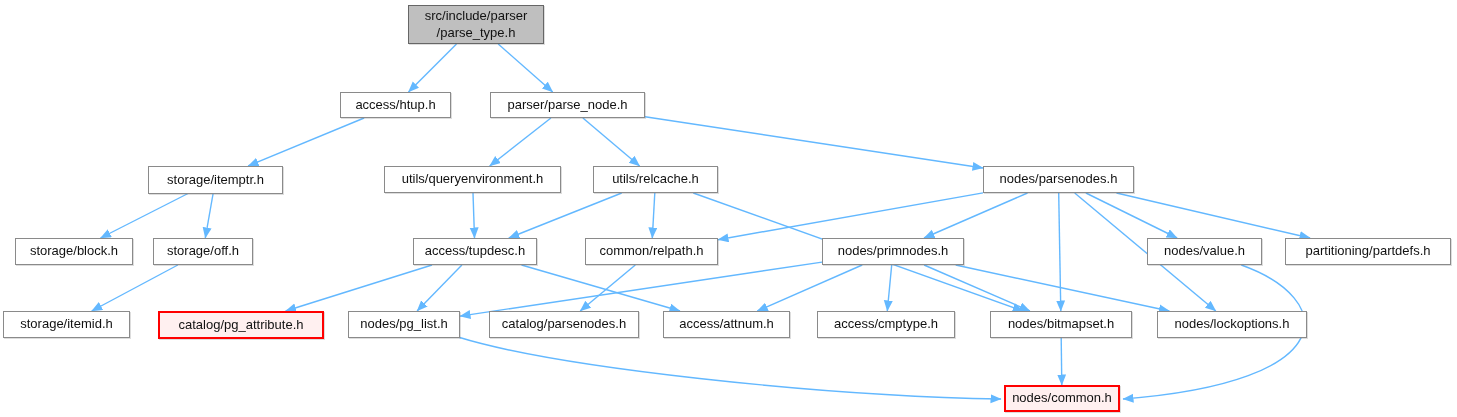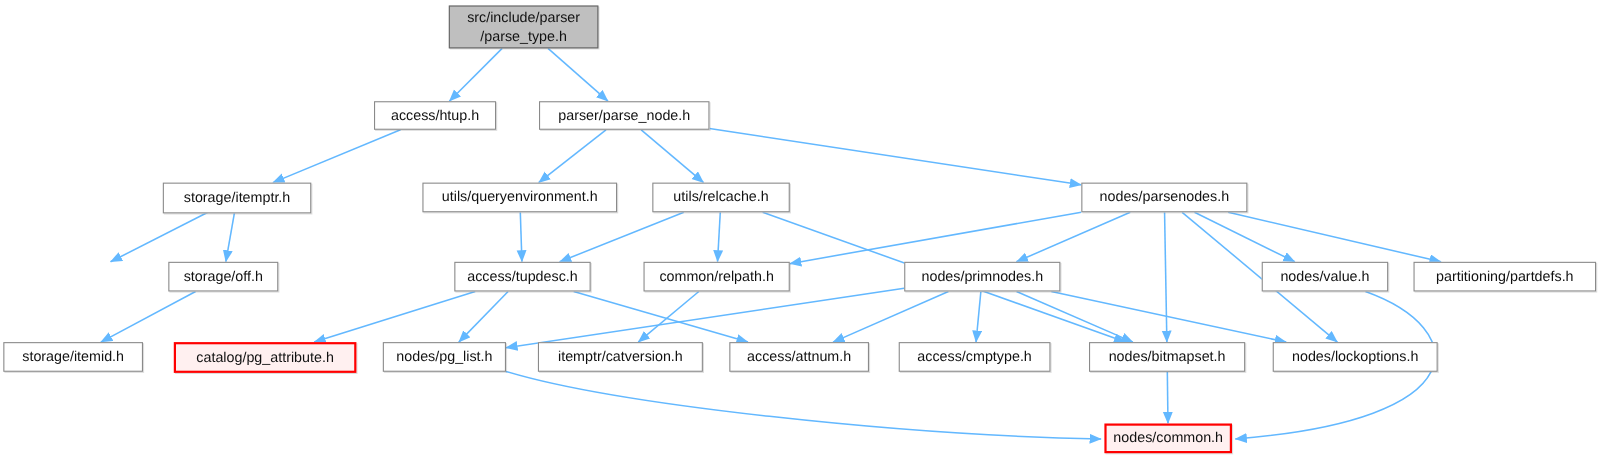--- a/index.html
+++ b/index.html
@@ -81,28 +81,29 @@
     </svg>
 
 <div class="node current" style="left: 408px; top: 5px; width: 136px; height: 39px;">src/include/parser
 /parse_type.h</div>
     <div class="node" style="left: 340px; top: 92px; width: 111px; height: 26px;">access/htup.h</div>
     <div class="node" style="left: 490px; top: 92px; width: 155px; height: 26px;">parser/parse_node.h</div>
     <div class="node" style="left: 148px; top: 166px; width: 135px; height: 28px;">storage/itemptr.h</div>
     <div class="node" style="left: 384px; top: 166px; width: 177px; height: 27px;">utils/queryenvironment.h</div>
     <div class="node" style="left: 593px; top: 166px; width: 125px; height: 27px;">utils/relcache.h</div>
     <div class="node" style="left: 983px; top: 166px; width: 151px; height: 27px;">nodes/parsenodes.h</div>
+    <div class="node" style="left: 15px; top: 238px; width: 118px; height: 27px;">storage/block.h</div>
     <div class="node" style="left: 153px; top: 238px; width: 100px; height: 27px;">storage/off.h</div>
     <div class="node" style="left: 413px; top: 238px; width: 124px; height: 27px;">access/tupdesc.h</div>
     <div class="node" style="left: 585px; top: 238px; width: 133px; height: 27px;">common/relpath.h</div>
     <div class="node" style="left: 822px; top: 238px; width: 142px; height: 27px;">nodes/primnodes.h</div>
     <div class="node" style="left: 1147px; top: 238px; width: 115px; height: 27px;">nodes/value.h</div>
     <div class="node" style="left: 1285px; top: 238px; width: 166px; height: 27px;">partitioning/partdefs.h</div>
     <div class="node" style="left: 3px; top: 311px; width: 127px; height: 27px;">storage/itemid.h</div>
     <div class="node truncated" style="left: 158px; top: 311px; width: 166px; height: 28px;">catalog/pg_attribute.h</div>
     <div class="node" style="left: 348px; top: 311px; width: 112px; height: 27px; text-align: right;">nodes/pg_list.h</div>
-    <div class="node" style="left: 489px; top: 311px; width: 150px; height: 27px;">itemptr/catversion.h</div>
+    <div class="node" style="left: 489px; top: 311px; width: 150px; height: 27px;">catalog/parsenodes.h</div>
     <div class="node" style="left: 663px; top: 311px; width: 127px; height: 27px;">access/attnum.h</div>
     <div class="node" style="left: 817px; top: 311px; width: 138px; height: 27px;">access/cmptype.h</div>
     <div class="node" style="left: 990px; top: 311px; width: 142px; height: 27px;">nodes/bitmapset.h</div>
     <div class="node" style="left: 1157px; top: 311px; width: 150px; height: 27px;">nodes/lockoptions.h</div>
     <div class="node truncated" style="left: 1004px; top: 385px; width: 116px; height: 27px;">nodes/common.h</div>
   </div>
 
 </body></html>

